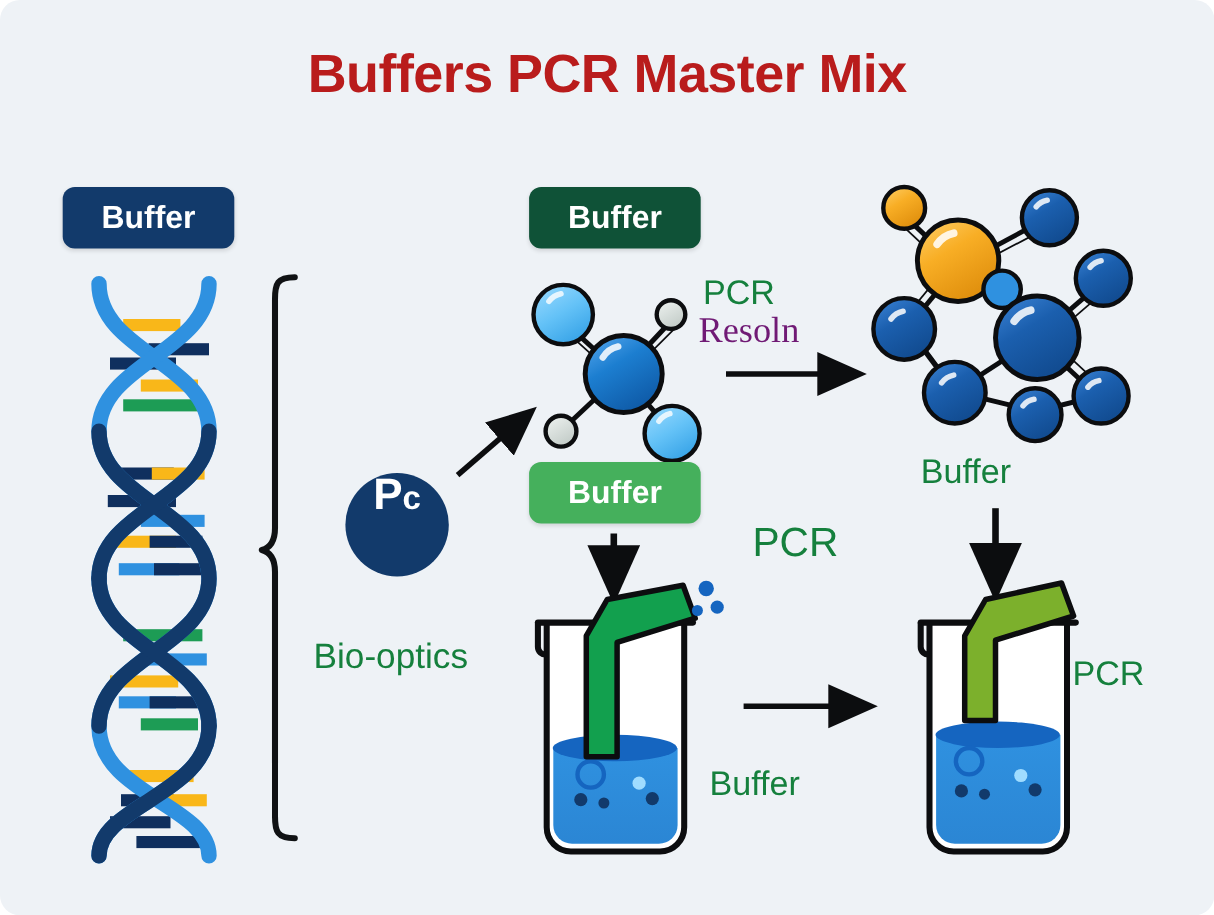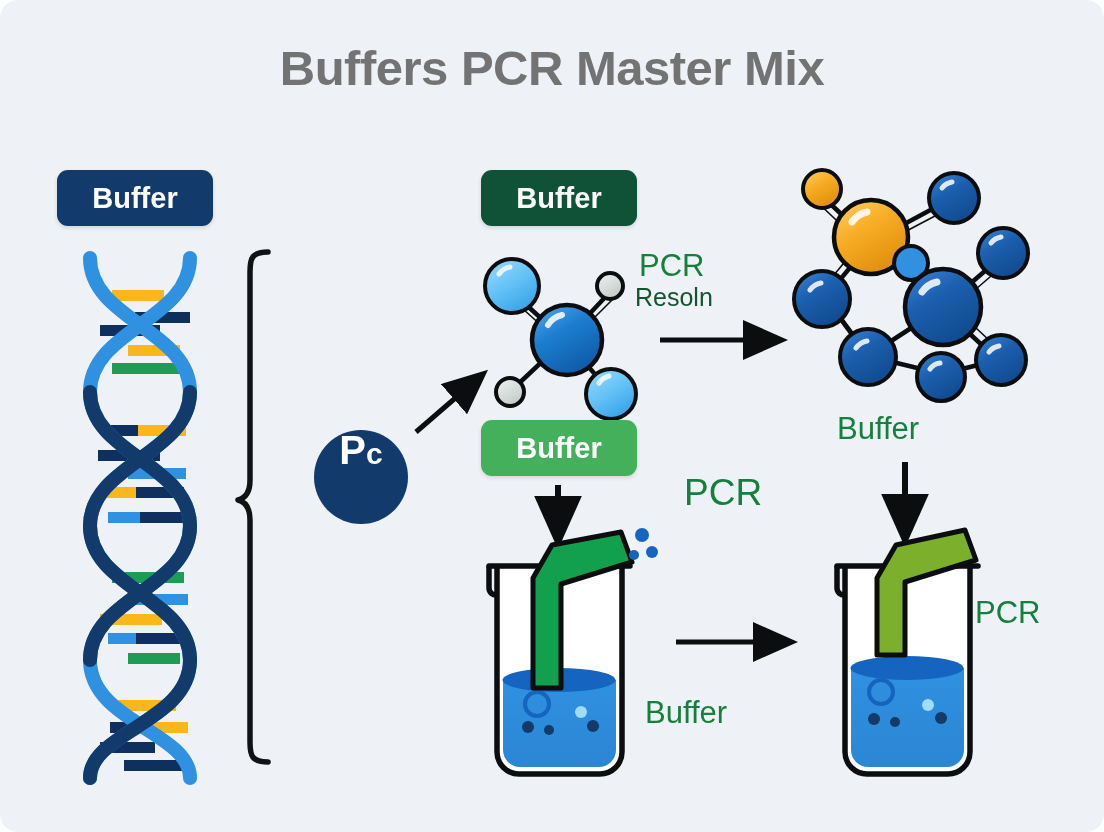--- a/index.html
+++ b/index.html
@@ -25,21 +25,21 @@
     height: 832px;
   }
   .title {
     position: absolute;
     left: 0;
     top: 40px;
     width: 1104px;
     text-align: center;
     font-size: 49px;
     font-weight: bold;
-    color: #737373;
+    color: #b91c1c;
     letter-spacing: -0.5px;
   }
   .badge {
     position: absolute;
     display: flex;
     align-items: center;
     justify-content: center;
     border-radius: 11px;
     color: #ffffff;
     font-size: 29px;
@@ -72,21 +72,21 @@
   .pc-circle .pc-p { font-size: 40px; font-weight: bold; line-height: 1; }
   .pc-circle .pc-c { font-size: 30px; font-weight: bold; line-height: 1; }
   .plain-label {
     position: absolute;
     color: #15803d;
     font-weight: normal;
     white-space: nowrap;
   }
   #label-bio { left: 285px; top: 578px; font-size: 32px; }
   #label-pcr-top { left: 639px; top: 248px; font-size: 31px; font-weight: normal; }
-  #label-resoln { left: 635px; top: 283px; font-size: 25px; color: #14532d; }
+  #label-resoln { left: 635px; top: 283px; font-size: 33px; color: #701a75; font-family: Liberation Serif, serif; }
   #label-pcr-mid { left: 684px; top: 472px; font-size: 37px; }
   #label-buffer-mol { left: 837px; top: 411px; font-size: 31px; }
   #label-buffer-beaker { left: 645px; top: 695px; font-size: 31px; }
   #label-pcr-right { left: 975px; top: 595px; font-size: 31px; }
 </style>
 </head>
 <body>
 
 <div id="canvas">
 
@@ -291,19 +291,20 @@
 
   <div class="badge" id="badge-dna">Buffer</div>
   <div class="badge" id="badge-mol">Buffer</div>
   <div class="badge" id="badge-beaker">Buffer</div>
 
   <div class="pc-circle">
     <span class="pc-p">P</span>
       <span class="pc-c">c</span>
   </div>
 
+  <div class="plain-label" id="label-bio">Bio-optics</div>
   <div class="plain-label" id="label-pcr-top">PCR</div>
   <div class="plain-label" id="label-resoln">Resoln</div>
   <div class="plain-label" id="label-pcr-mid">PCR</div>
   <div class="plain-label" id="label-buffer-mol">Buffer</div>
   <div class="plain-label" id="label-buffer-beaker">Buffer</div>
   <div class="plain-label" id="label-pcr-right">PCR</div>
 </div>
 
 </body></html>

